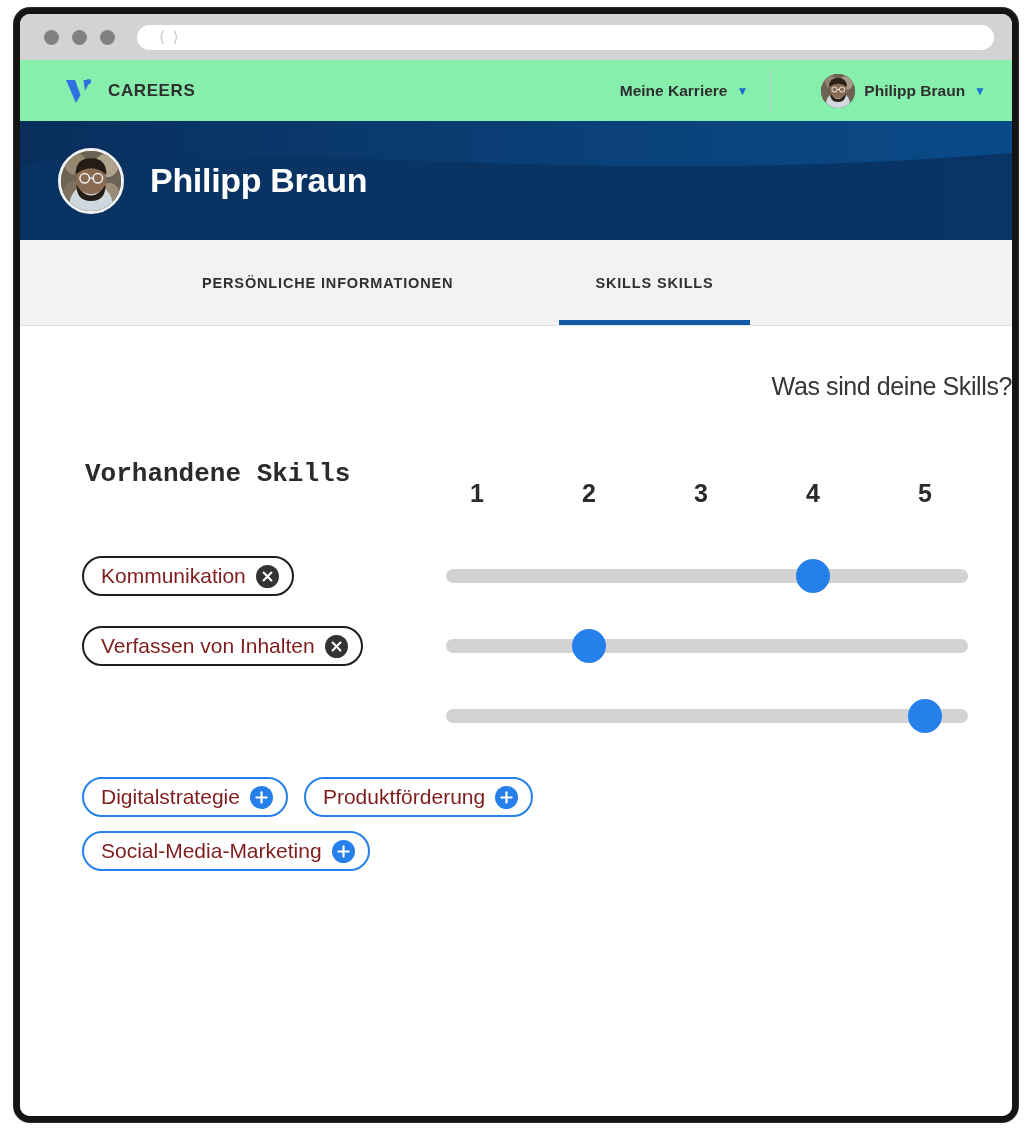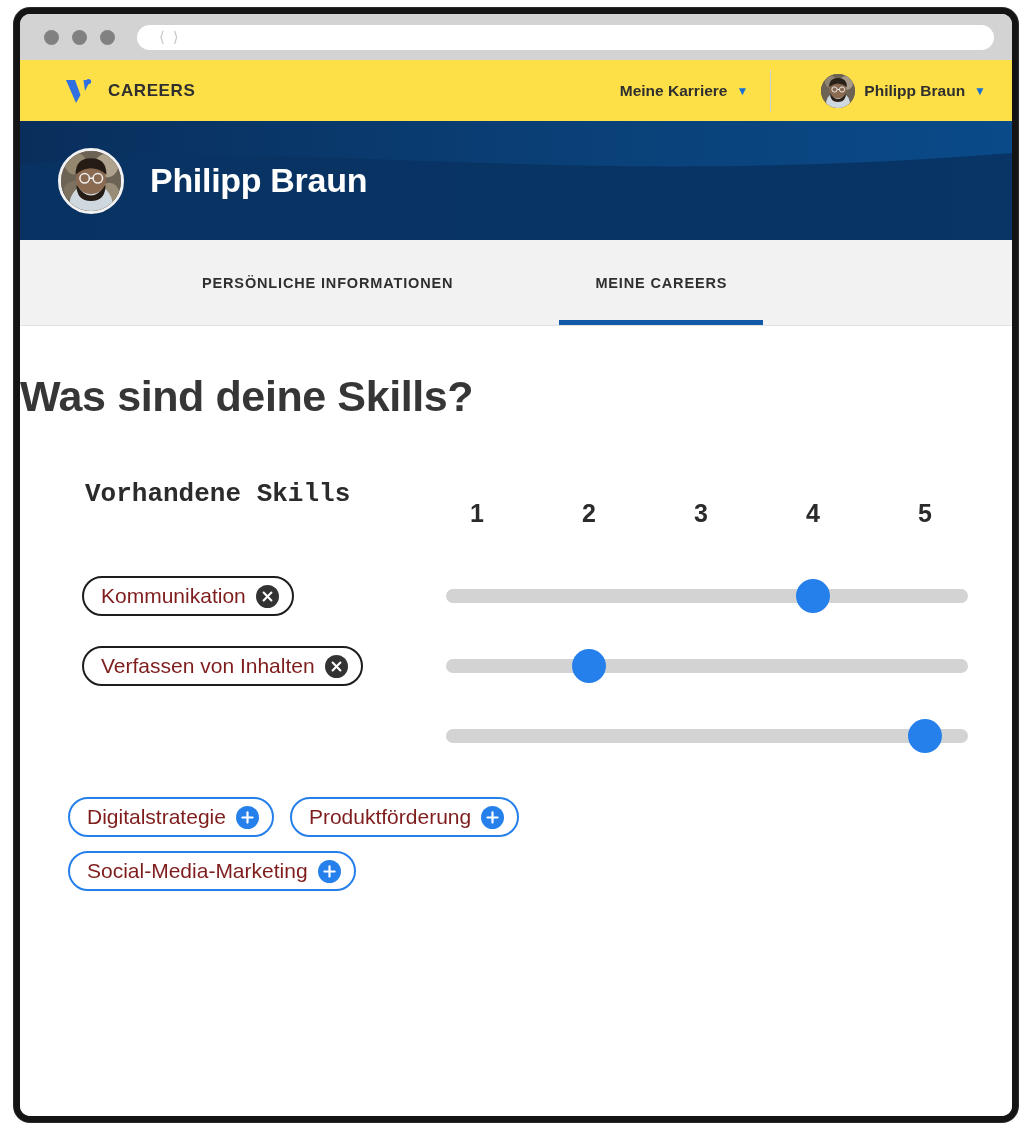--- a/index.html
+++ b/index.html
@@ -55,21 +55,21 @@
   .nav-chevron {
     color: #c8c8c8;
     font-size: 15px;
     line-height: 1;
     font-family: "DejaVu Sans", sans-serif;
   }
 
   
   #app-header {
     height: 61px;
-    background: #fde047;
+    background: #86efac;
     display: flex;
     align-items: center;
     padding: 0 26px 0 44px;
   }
   #brand { display: flex; align-items: center; gap: 14px; }
   #brand-logo { width: 30px; height: 26px; display: block; }
   #brand-name {
     font-size: 17px;
     font-weight: bold;
     color: #2f2f2f;
@@ -166,23 +166,23 @@
   #tab-gap { width: 70px; }
 
   
   #main {
     background: #ffffff;
     padding: 0 0 40px 0;
     height: calc(100% - 46px - 61px - 119px - 86px);
     overflow: hidden;
   }
   #page-title {
-    text-align: left;
-    font-size: 43px;
-    font-weight: bold;
+    text-align: right;
+    font-size: 25px;
+    font-weight: normal;
     color: #363636;
     padding-top: 46px;
     letter-spacing: -0.4px;
   }
 
   .section-title {
     font-size: 26px;
     font-weight: bold;
     color: #2b2b2b;
     padding-left: 65px;
@@ -262,21 +262,21 @@
     width: 34px; height: 34px;
     border-radius: 50%;
     background: #2680eb;
     transform: translateX(-50%);
   }
 
   
   #recommended-title { margin-top: 52px; }
   #recommended-list {
     margin-top: 26px;
-    padding-left: 48px;
+    padding-left: 62px;
     display: flex;
     flex-wrap: wrap;
     gap: 14px 16px;
     max-width: 700px;
   }
   .chip-recommended {
     border: 2px solid #2680eb;
   }
 </style>
 </head>
@@ -366,21 +366,21 @@
     </span>
     <div id="hero-name">Philipp Braun</div>
   </div>
 
   <div id="tabs">
     <div class="tab" data-active="false">
       <span>PERSÖNLICHE INFORMATIONEN</span>
     </div>
     <div id="tab-gap"></div>
     <div class="tab" data-active="true">
-      <span>MEINE CAREERS</span>
+      <span>SKILLS SKILLS</span>
     </div>
   </div>
 
   <div id="main">
 
     <div id="page-title">Was sind deine Skills?</div>
 
     <div class="section-title" id="existing-title">Vorhandene Skills</div>
 
     <div id="scale-row">

